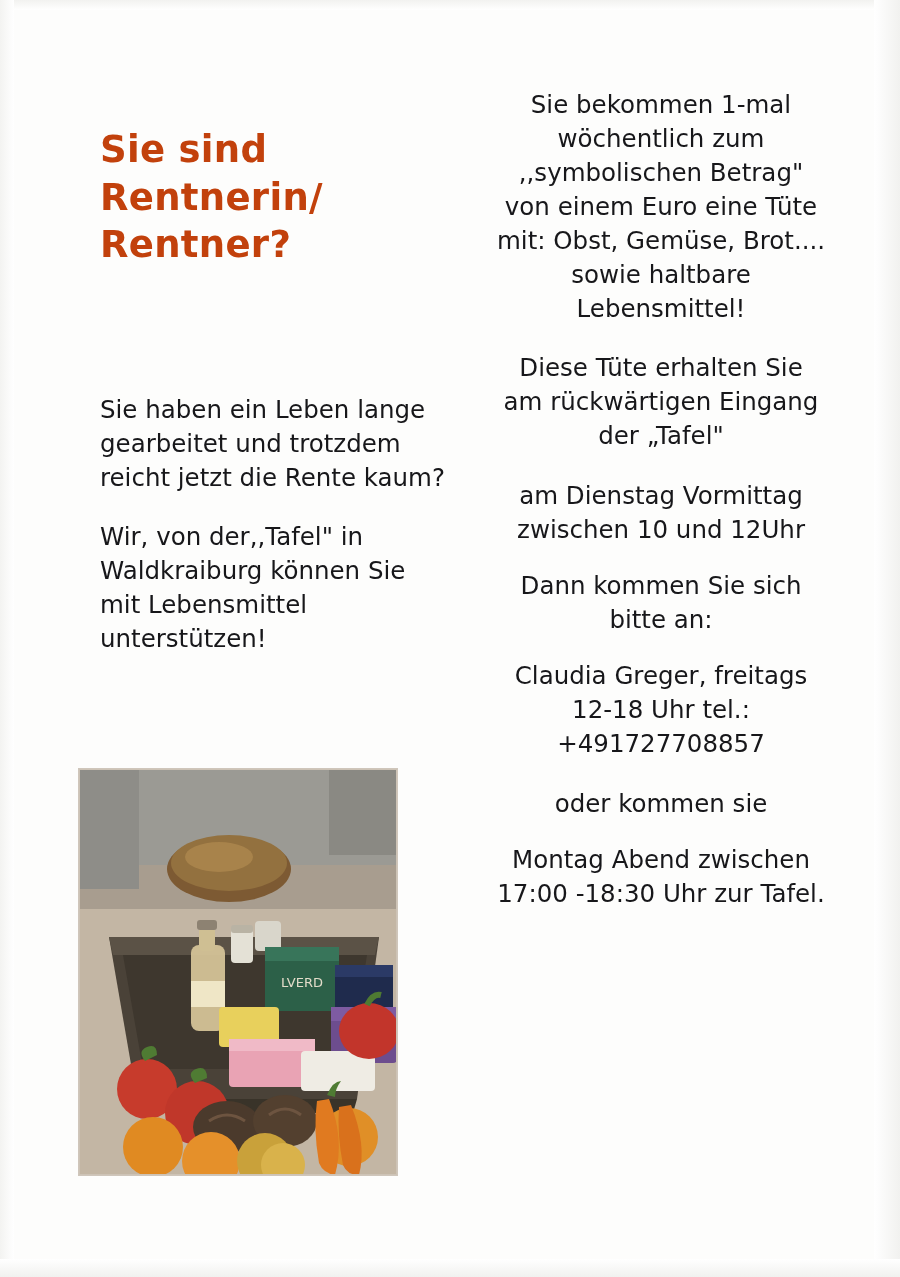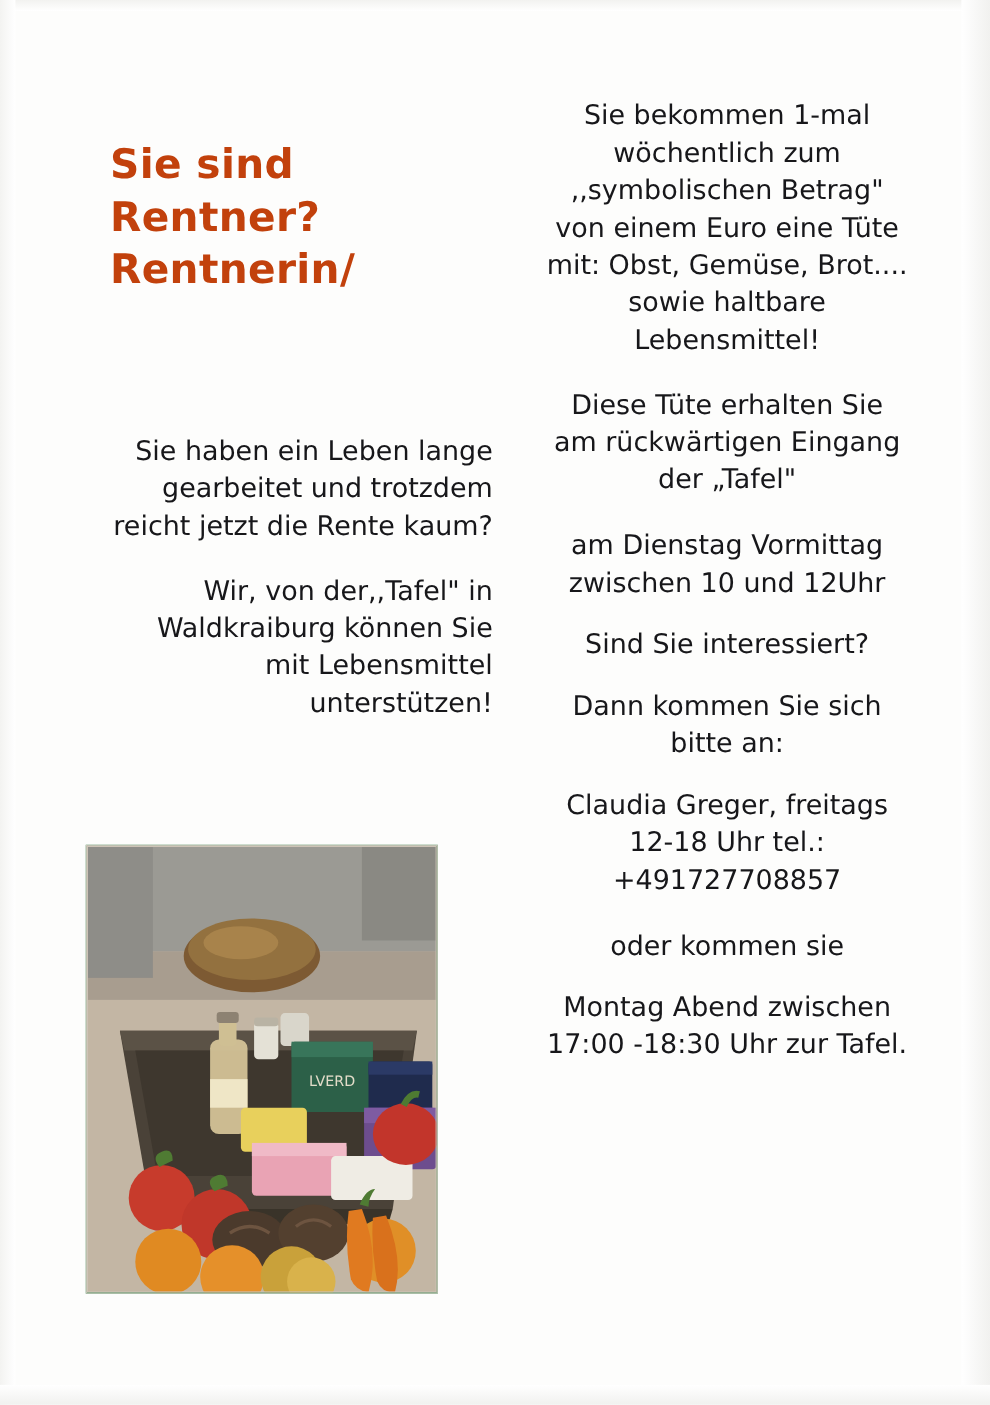--- a/index.html
+++ b/index.html
@@ -65,32 +65,32 @@
 
   .left-body {
     position: absolute;
     left: 100px;
     top: 393px;
     width: 348px;
     font-size: 24.5px;
     line-height: 1.38;
     color: #17171a;
   }
-  .left-body p { margin: 0 0 26px 0; text-align: right; }
+  .left-body p { margin: 0 0 26px 0; }
   .left-body p:last-child { margin-bottom: 0; }
 
   
   .photo {
     position: absolute;
     left: 78px;
     top: 768px;
     width: 318px;
     height: 406px;
     overflow: hidden;
-    background: #15803d;
+    background: #737373;
     border: 1px solid #cfc6bb;
   }
   .photo svg { display: block; }
 
   
   .col-right {
     position: absolute;
     left: 496px;
     top: 88px;
     width: 330px;
@@ -109,22 +109,22 @@
 <div class="page">
 
   <div class="scan-edge-top"></div>
   <div class="scan-edge-left"></div>
   <div class="scan-edge-right"></div>
   <div class="scan-edge-bottom"></div>
 
   <div class="col-left">
     <h1 class="headline">
       <span class="hl-line">Sie sind</span>
+      <span class="hl-line">Rentnerin/</span>
       <span class="hl-line">Rentner?</span>
-      <span class="hl-line">Rentnerin/</span>
     </h1>
   </div>
 
   <div class="left-body">
     <p>Sie haben ein Leben lange gearbeitet und trotzdem reicht jetzt die Rente kaum?</p>
     <p>Wir, von der,,Tafel" in Waldkraiburg können Sie mit Lebensmittel unterstützen!</p>
   </div>
 
   <div class="photo">
     <svg width="318" height="406" viewBox="0 0 318 406" xmlns="http://www.w3.org/2000/svg">
@@ -199,20 +199,19 @@
       <path d="M248 326 q6 -14 14 -14 q-6 8 -6 16 Z" fill="#4f7b33"></path>
 
       <rect x="0" y="0" width="318" height="406" fill="none" stroke="#cdc3b6" stroke-width="2"></rect>
     </svg>
   </div>
 
   <div class="col-right">
     <p>Sie bekommen 1-mal wöchentlich zum ,,symbolischen Betrag" von einem Euro eine Tüte mit: Obst, Gemüse, Brot.... sowie haltbare Lebensmittel!</p>
     <p>Diese Tüte erhalten Sie am rückwärtigen Eingang der „Tafel"</p>
     <p class="tight">am Dienstag Vormittag zwischen 10 und 12Uhr</p>
-    <p class="tight">Sind Sie interessiert?</p>
     <p class="tight">Dann kommen Sie sich bitte an:</p>
     <p>Claudia Greger, freitags 12-18 Uhr tel.: +491727708857</p>
     <p class="tight">oder kommen sie</p>
     <p>Montag Abend zwischen 17:00 -18:30 Uhr zur Tafel.</p>
   </div>
 
 </div>
 
 </body></html>

